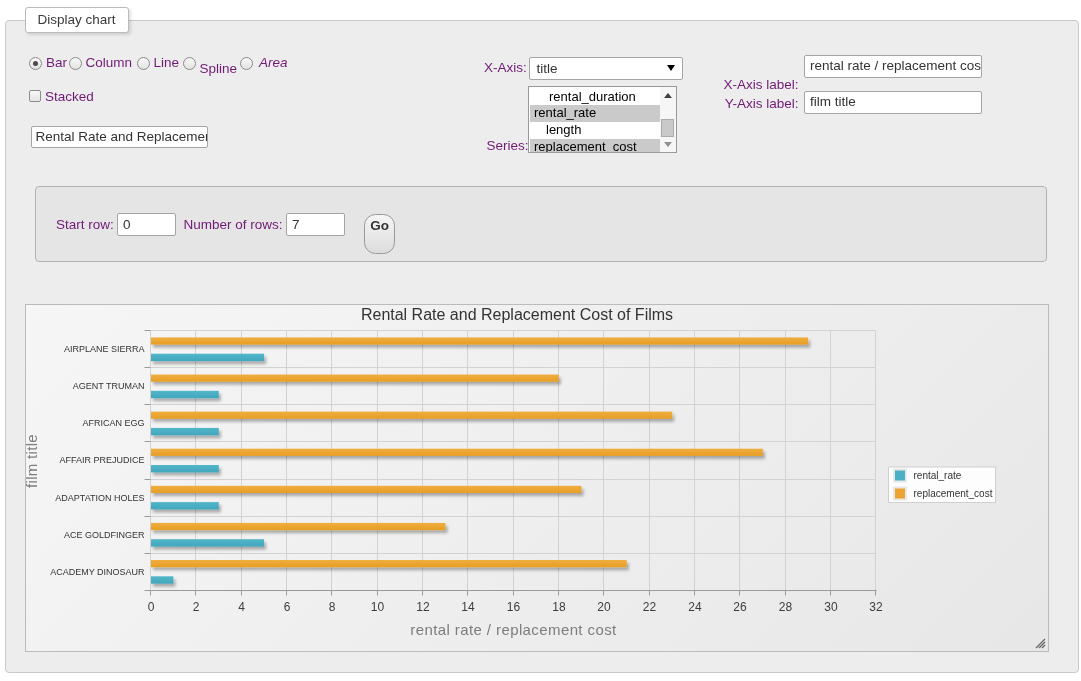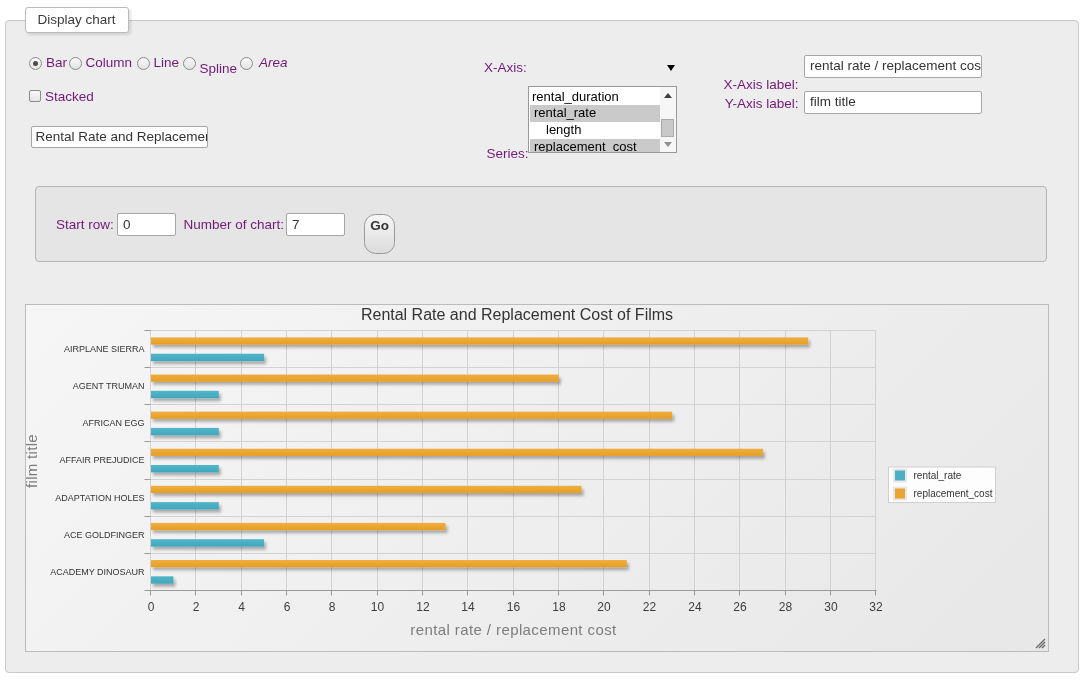--- a/index.html
+++ b/index.html
@@ -37,48 +37,49 @@
   <div class="lbl" style="left:199.6px; top:61px;">Spline</div>
   <div class="radio" style="left:239.7px; top:57px;"></div>
   <div class="lbl" style="left:259px; top:55px;font-style:italic;">Area</div>
 
   <div class="cbox" style="left:28.5px; top:89.5px;"></div>
   <div class="lbl" style="left:45px; top:89px;">Stacked</div>
 
   <div class="inp" style="left:30.5px; top:125.5px; width:177px; height:22px; line-height:20px; padding-left:4px;">Rental Rate and Replacemen</div>
 
   <div class="lbl" style="left:484px; top:60px;">X-Axis:</div>
+  <div class="inp" style="left:528.5px; top:56.5px; width:154px; height:23px; line-height:21px; padding-left:7px;">title</div>
   <div class="abs" style="left:666.5px; top:64.5px; width:0; height:0; border-left:4.5px solid transparent;
        border-right:4.5px solid transparent; border-top:6px solid #000;"></div>
 
   <div class="lbl" style="left:701.5px; top:77px; width:97px; text-align:right;">X-Axis label:</div>
   <div class="inp" style="left:804px; top:54.5px; width:178px; height:23px; line-height:20px; padding-left:5px;">rental rate / replacement cost</div>
 
   <div class="lbl" style="left:701.5px; top:96px; width:97px; text-align:right;">Y-Axis label:</div>
   <div class="inp" style="left:804px; top:91px; width:178px; height:23px; line-height:20px; padding-left:5px;">film title</div>
 
-  <div class="lbl" style="left:486.5px; top:138px;margin-top:8px;">Series:</div>
+  <div class="lbl" style="left:486.5px; top:138px;">Series:</div>
   <div class="abs" style="left:528px; top:86px; width:149px; height:67px; background:#fff; border:1px solid #999;">
-    <div style="position:absolute; left:1px; top:1.5px; width:130px; height:16.9px; line-height:16.9px; font-size:13px; color:#000; padding-left:2px;">rental_duration</div>
+    <div style="position:absolute; left:1px; top:1.5px; width:130px; height:16.9px; line-height:16.9px; font-size:13px; color:#000; padding-left:19px;">rental_duration</div>
     <div style="position:absolute; left:1px; top:18.4px; width:130px; height:16.9px; line-height:16.9px; background:#cacaca; font-size:13px; color:#000; padding-left:4px;">rental_rate</div>
     <div style="position:absolute; left:1px; top:35.3px; width:130px; height:16.9px; line-height:16.9px; font-size:13px; color:#000; padding-left:16px;">length</div>
     <div style="position:absolute; left:1px; top:52.2px; width:130px; height:13.3px; line-height:16.9px; background:#cacaca; font-size:13px; color:#000; padding-left:4px; overflow:hidden;">replacement_cost</div>
 
     <div style="position:absolute; right:0; top:0; width:16px; height:65px; background:#f6f6f6;">
       <div style="position:absolute; left:3.5px; top:6px; width:0; height:0; border-left:4.5px solid transparent; border-right:4.5px solid transparent; border-bottom:5.5px solid #404040;"></div>
       <div style="position:absolute; left:1px; top:32px; width:13px; height:18px; background:#c9c9c9; border:1px solid #ababab;"></div>
       <div style="position:absolute; left:3.5px; top:55px; width:0; height:0; border-left:4.5px solid transparent; border-right:4.5px solid transparent; border-top:5.5px solid #8f8f8f;"></div>
     </div>
   </div>
 
   <div class="abs" style="left:35px; top:185.5px; width:1012px; height:76.5px; background:#e5e5e5;
        border:1px solid #b3b3b3; border-radius:4px;"></div>
   <div class="lbl" style="left:56px; top:217px;">Start row:</div>
   <div class="inp" style="left:117px; top:212.5px; width:59px; height:23px; line-height:21px; padding-left:5px;">0</div>
-  <div class="lbl" style="left:183.5px; top:217px;">Number of chart:</div>
+  <div class="lbl" style="left:183.5px; top:217px;">Number of rows:</div>
   <div class="inp" style="left:286px; top:212.5px; width:59px; height:23px; line-height:21px; padding-left:5px;">7</div>
   <div class="abs" style="left:364px; top:213.5px; width:31px; height:40px; background:linear-gradient(#f6f6f6,#dcdcdc);
        border:1px solid #999; border-radius:11.5px; font-size:13.5px; font-weight:bold; color:#333;
        text-align:center; line-height:21px;">Go</div>
 
   <div class="abs" style="left:24.5px; top:304px; width:1024px; height:347.5px;
        background:linear-gradient(135deg,#f6f6f6,#e7e7e7); border:1px solid #bbb;"></div>
   <svg class="abs" style="left:24.5px; top:304px;" width="1024" height="347.5" viewBox="0 0 1024 347.5">
     <defs>
       <filter id="sh" x="-30%" y="-60%" width="160%" height="260%">

